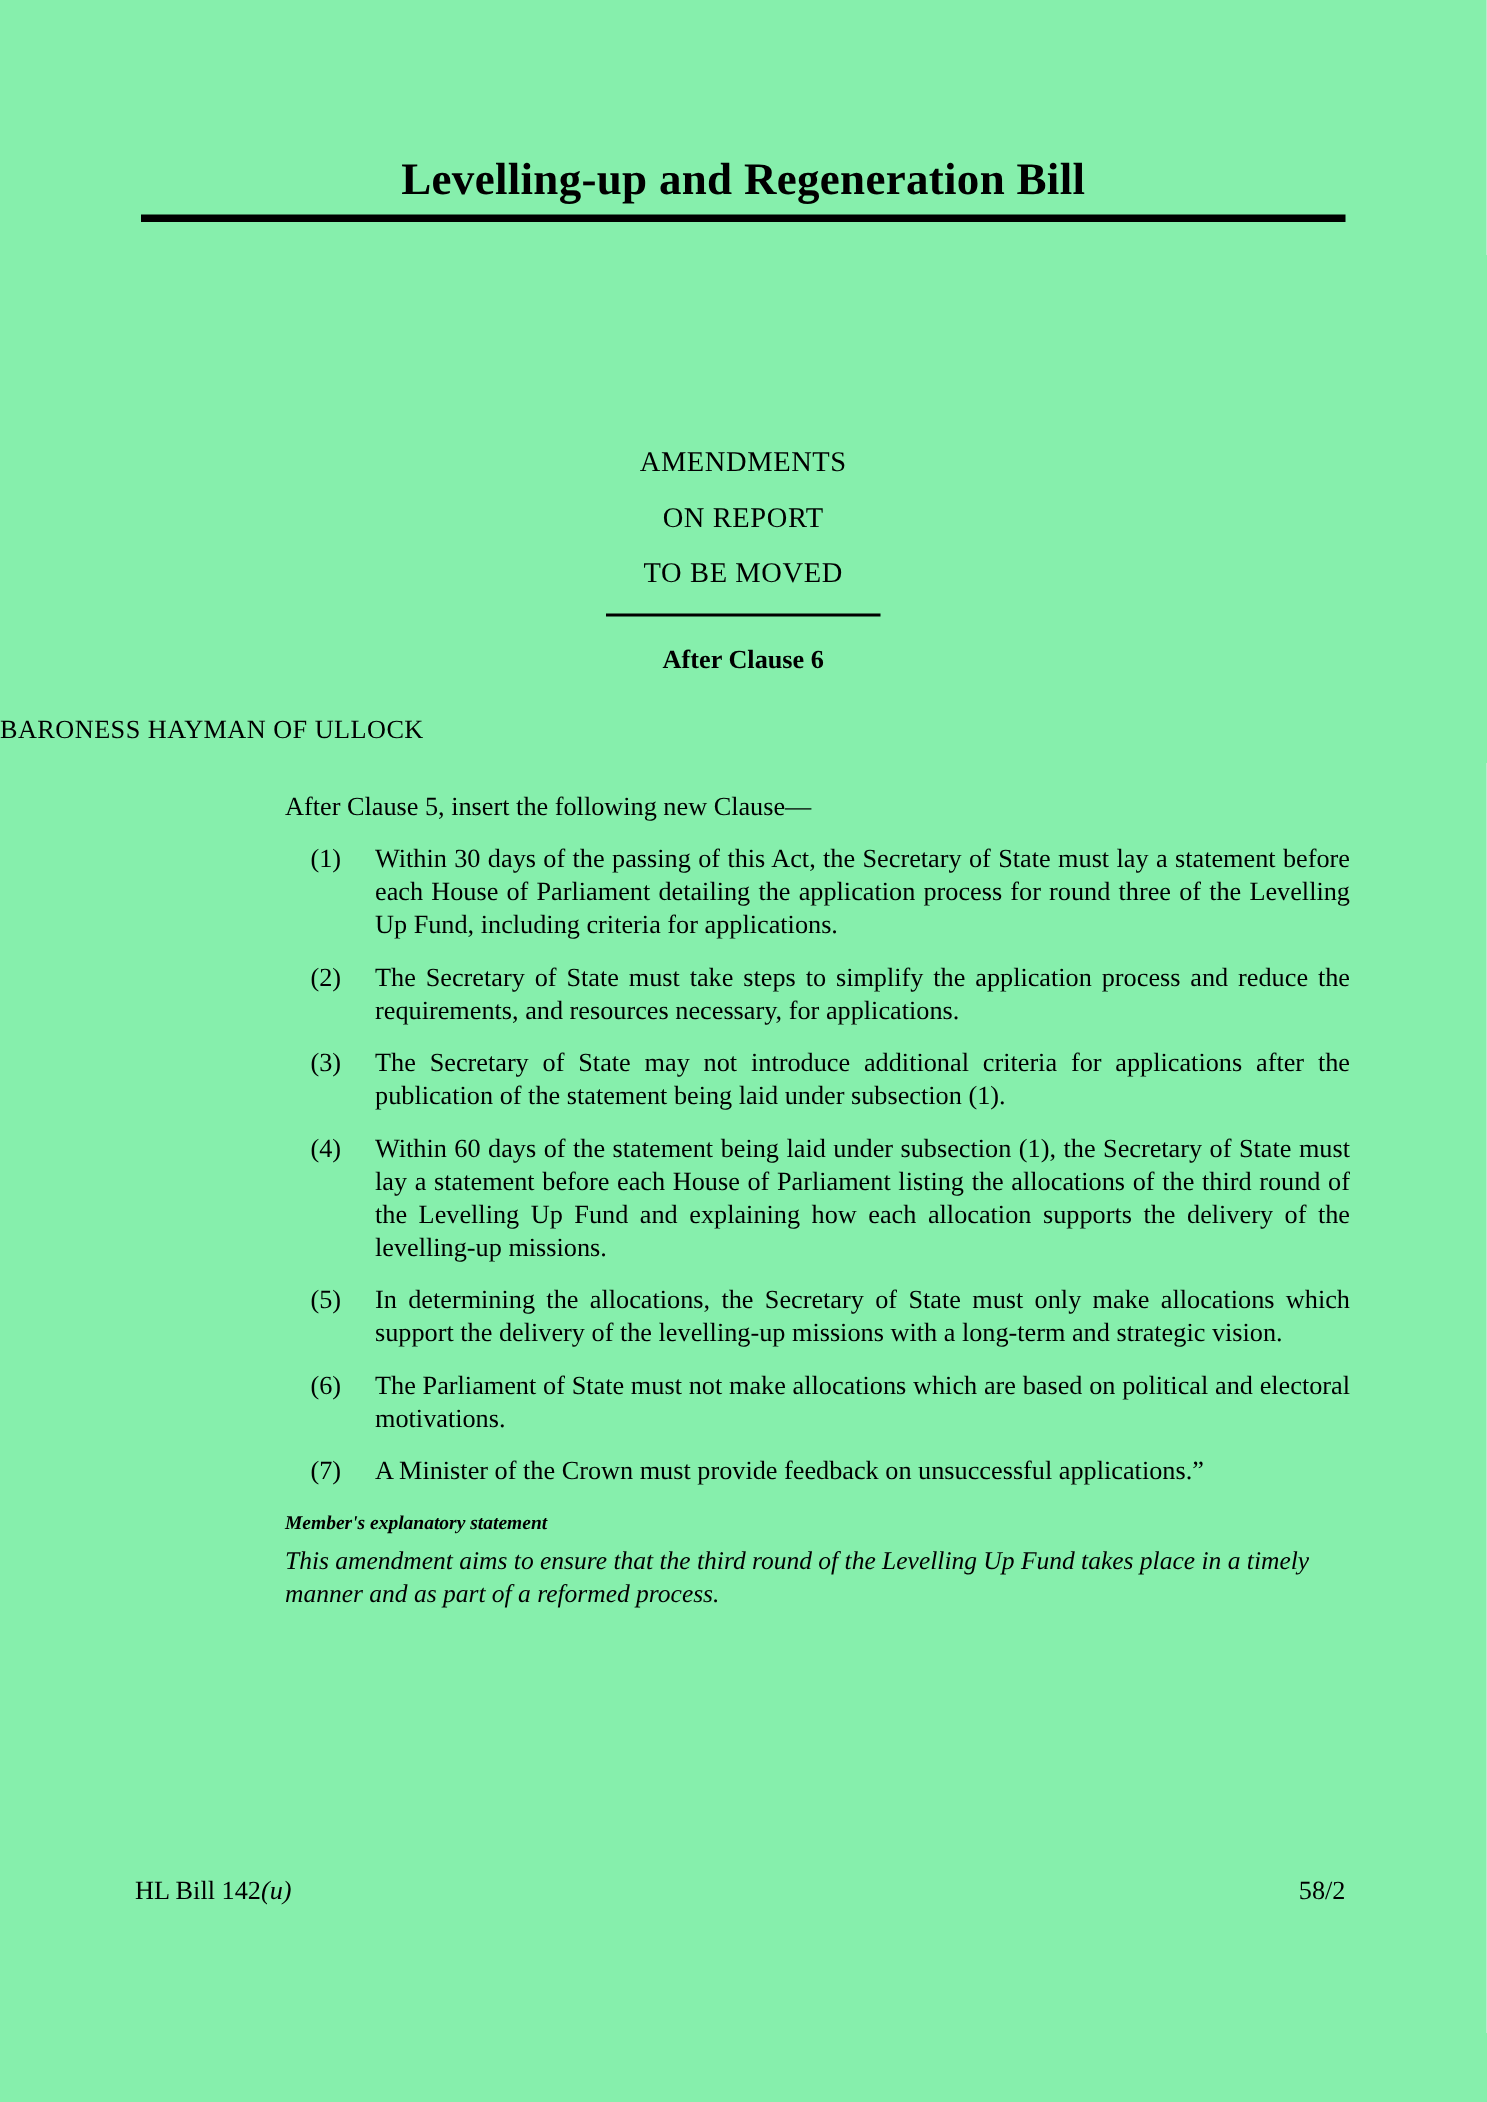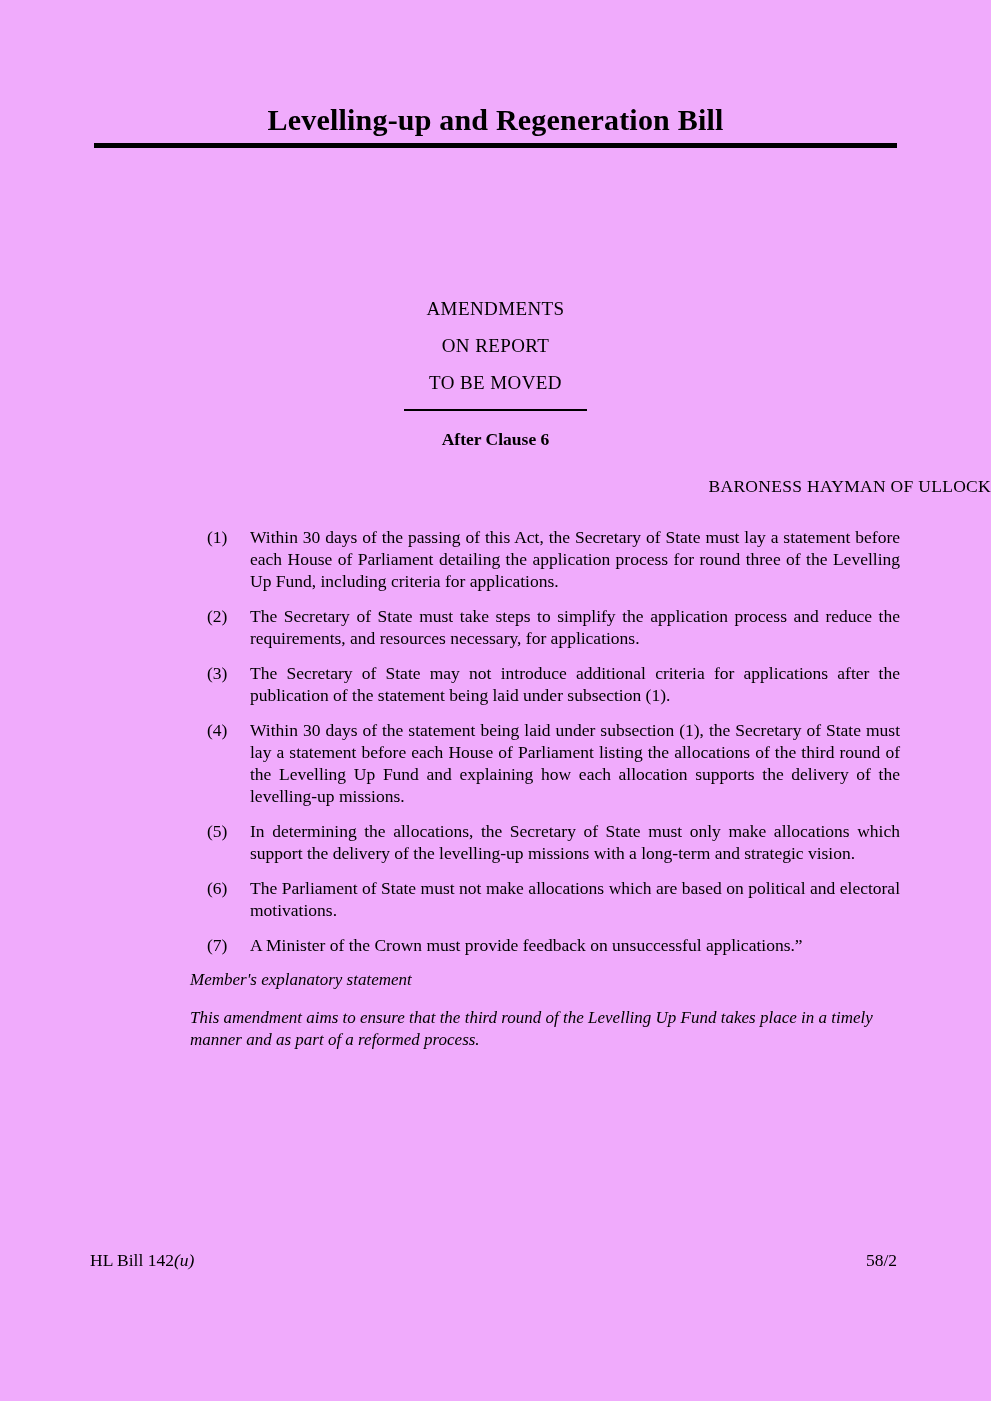--- a/index.html
+++ b/index.html
@@ -2,21 +2,21 @@
 <html><head>
 <meta charset="utf-8">
 <style>
   * { box-sizing: border-box; }
   html, body { margin: 0; padding: 0; background: #e8e8e8; }
   .page {
     position: relative;
     width: 991px;
     height: 1401px;
     margin: 0 auto;
-    background: #f0abfc;
+    background: #86efac;
     color: #000000;
     font-family: "Liberation Serif", serif;
     overflow: hidden;
   }
   .header { margin: 0 94px; padding-top: 102px; }
   .title {
     margin: 0;
     font-size: 30px;
     font-weight: bold;
     line-height: 36px;
@@ -43,40 +43,40 @@
   }
   .section-heading {
     margin-top: 17px;
     text-align: center;
     font-size: 17.5px;
     font-weight: bold;
     line-height: 22px;
   }
   .member-name {
     margin-top: 25px;
-    text-align: right;
+    text-align: left;
     font-size: 17.5px;
     line-height: 22px;
     letter-spacing: 0.3px;
   }
   .content {
     margin: 29px 91px 0 190px;
     font-size: 17.5px;
     line-height: 22px;
   }
   .intro { margin: 0; }
   .clause-title { margin: 12px 0 0 47px; font-weight: bold; }
   .subsection { position: relative; margin-top: 13px; padding-left: 60px; }
   .subsection .num { position: absolute; left: 17px; top: 0; }
   .subsection .sub-text { margin: 0; text-align: justify; }
   .expl-heading {
-    margin: 13px 0 16px;
-    font-weight: normal;
+    margin: 13px 0 4px;
+    font-weight: bold;
     font-style: italic;
-    font-size: 17px;
+    font-size: 13px;
   }
   .expl-text {
     margin: 0;
     font-style: italic;
     font-size: 17px;
     line-height: 22px;
     max-width: 700px;
   }
   .footer {
     position: absolute;
@@ -105,36 +105,37 @@
     <div class="notice-line">ON REPORT</div>
     <div class="notice-line">TO BE MOVED</div>
     <div class="short-rule"></div>
   </div>
 
   <div class="section-heading">After Clause 6</div>
 
   <div class="member-name">BARONESS HAYMAN OF ULLOCK</div>
 
   <div class="content">
+    <p class="intro">After Clause 5, insert the following new Clause—</p>
 
     <div class="subsection">
       <span class="num">(1)</span>
       <p class="sub-text">Within 30 days of the passing of this Act, the Secretary of State must lay a statement before each House of Parliament detailing the application process for round three of the Levelling Up Fund, including criteria for applications.</p>
     </div>
     <div class="subsection">
       <span class="num">(2)</span>
       <p class="sub-text">The Secretary of State must take steps to simplify the application process and reduce the requirements, and resources necessary, for applications.</p>
     </div>
     <div class="subsection">
       <span class="num">(3)</span>
       <p class="sub-text">The Secretary of State may not introduce additional criteria for applications after the publication of the statement being laid under subsection (1).</p>
     </div>
     <div class="subsection">
       <span class="num">(4)</span>
-      <p class="sub-text">Within 30 days of the statement being laid under subsection (1), the Secretary of State must lay a statement before each House of Parliament listing the allocations of the third round of the Levelling Up Fund and explaining how each allocation supports the delivery of the levelling-up missions.</p>
+      <p class="sub-text">Within 60 days of the statement being laid under subsection (1), the Secretary of State must lay a statement before each House of Parliament listing the allocations of the third round of the Levelling Up Fund and explaining how each allocation supports the delivery of the levelling-up missions.</p>
     </div>
     <div class="subsection">
       <span class="num">(5)</span>
       <p class="sub-text">In determining the allocations, the Secretary of State must only make allocations which support the delivery of the levelling-up missions with a long-term and strategic vision.</p>
     </div>
     <div class="subsection">
       <span class="num">(6)</span>
       <p class="sub-text">The Parliament of State must not make allocations which are based on political and electoral motivations.</p>
     </div>
     <div class="subsection">

